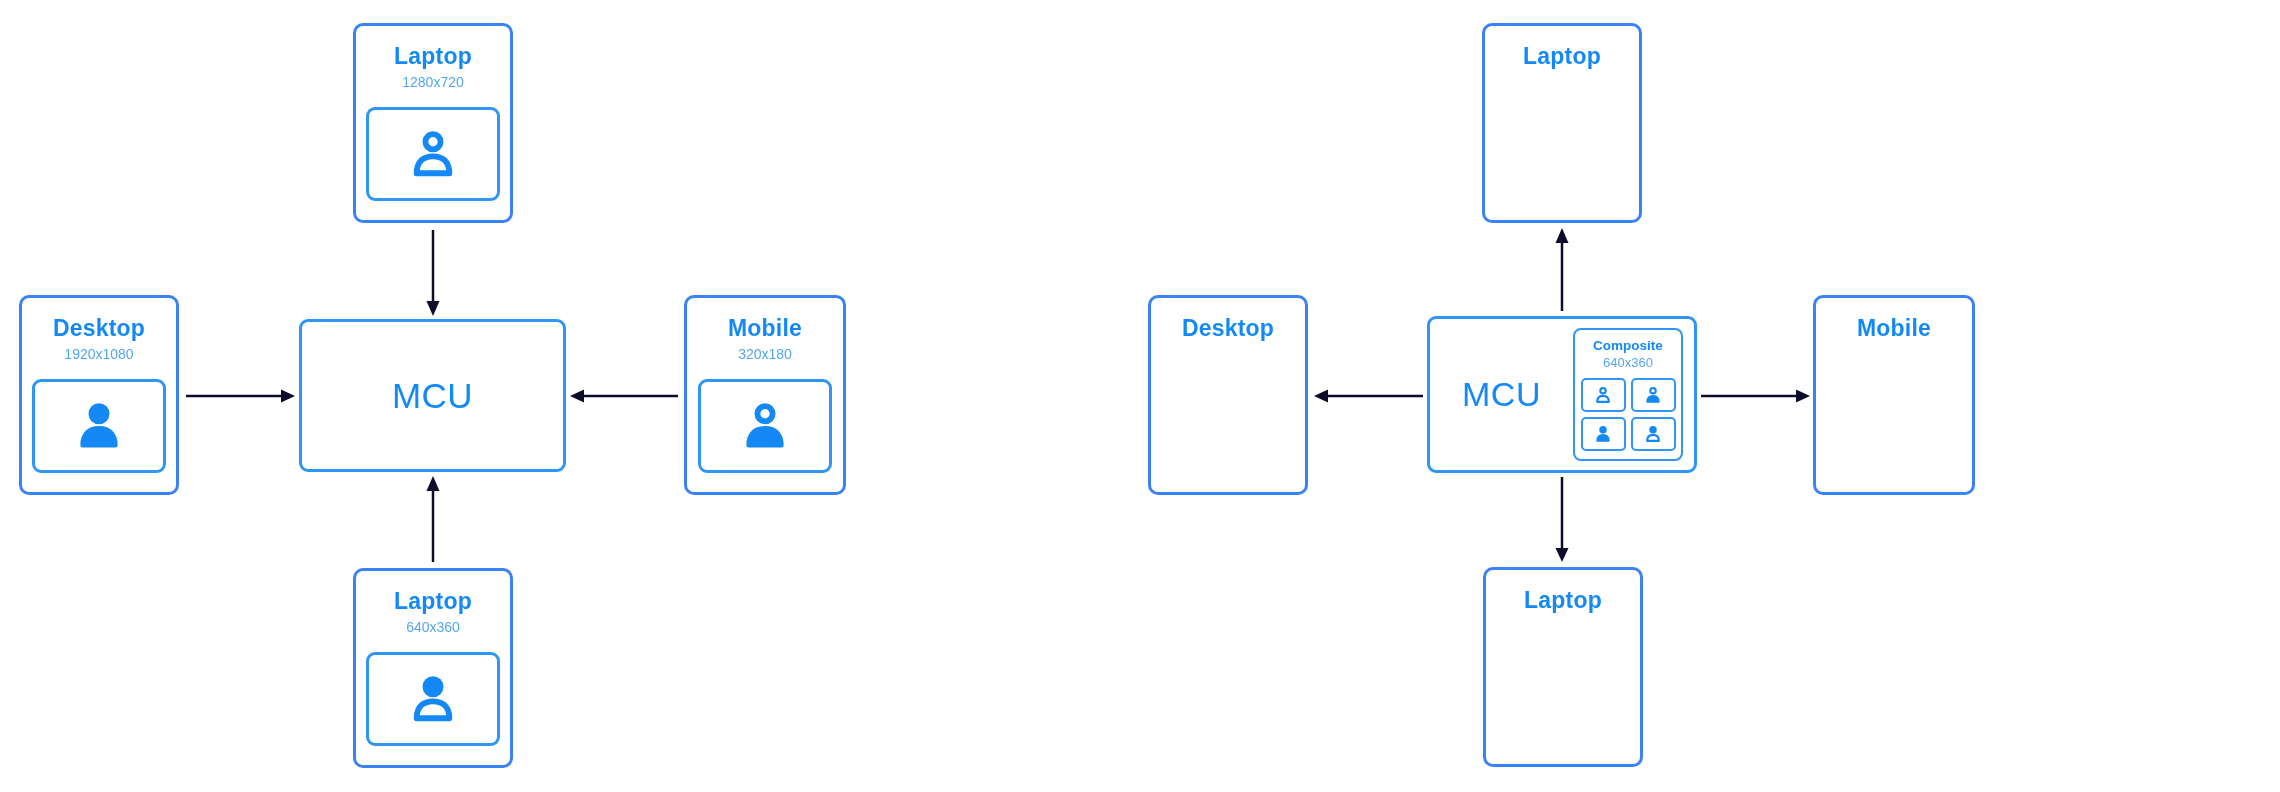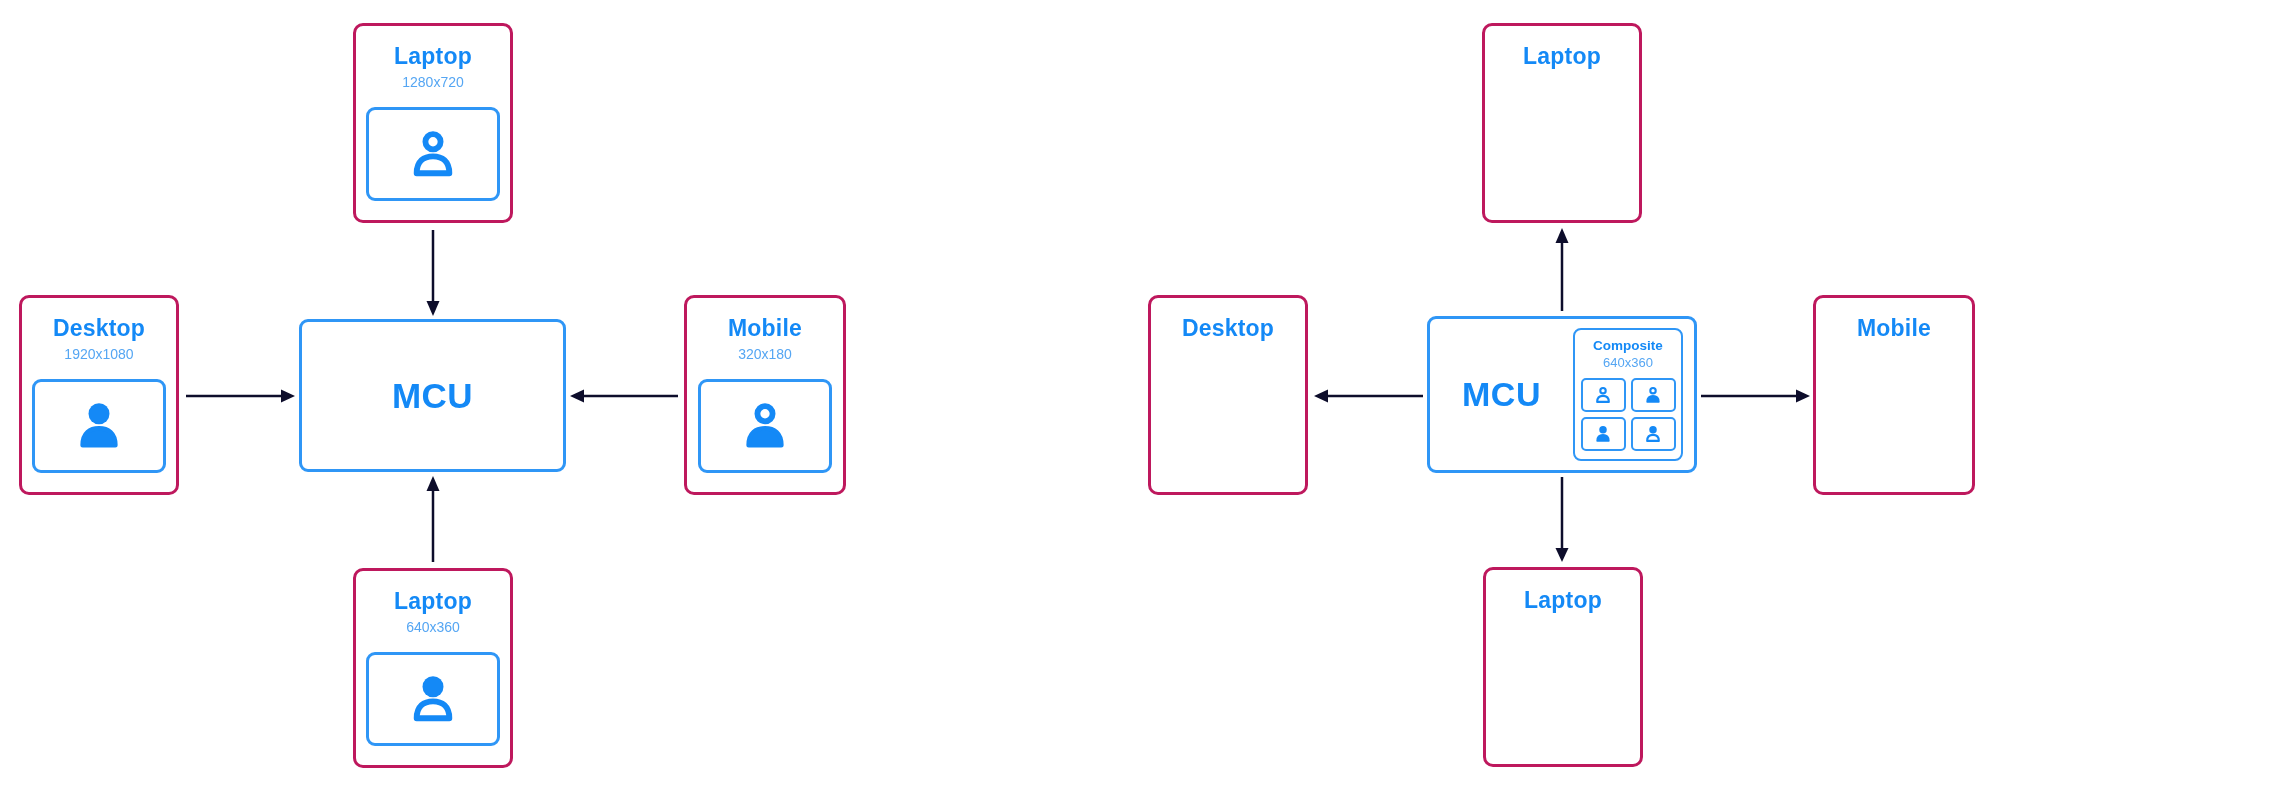--- a/index.html
+++ b/index.html
@@ -28,21 +28,21 @@
     fill: none;
   }
   .arrow-head {
     fill: #0d0d2b;
     stroke: none;
   }
   .card {
     position: absolute;
     width: 160px;
     height: 200px;
-    border: 3px solid #be185d;
+    border: 3px solid #3b82f6;
     border-radius: 10px;
     background: #ffffff;
     box-sizing: border-box;
     display: flex;
     flex-direction: column;
     align-items: center;
   }
   .card-label {
     margin-top: 17px;
     font-size: 23px;
@@ -75,21 +75,21 @@
     border: 3px solid #2f96f6;
     border-radius: 9px;
     background: #ffffff;
     box-sizing: border-box;
     display: flex;
     align-items: center;
     justify-content: center;
   }
   .mcu-label {
     font-size: 35px;
-    font-weight: bold;
+    font-weight: normal;
     color: #1489f6;
     letter-spacing: 0.5px;
   }
   .mcu-right { justify-content: flex-start; }
   .mcu-right .mcu-label-wrap {
     flex: 1;
     text-align: center;
   }
   .mcu-right .mcu-label { font-size: 34px; }
   .composite {

